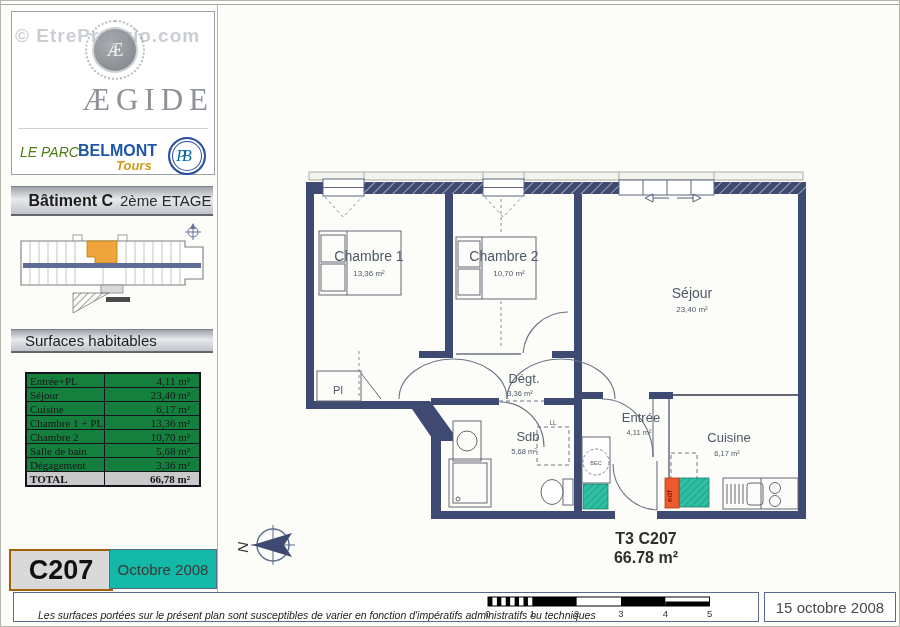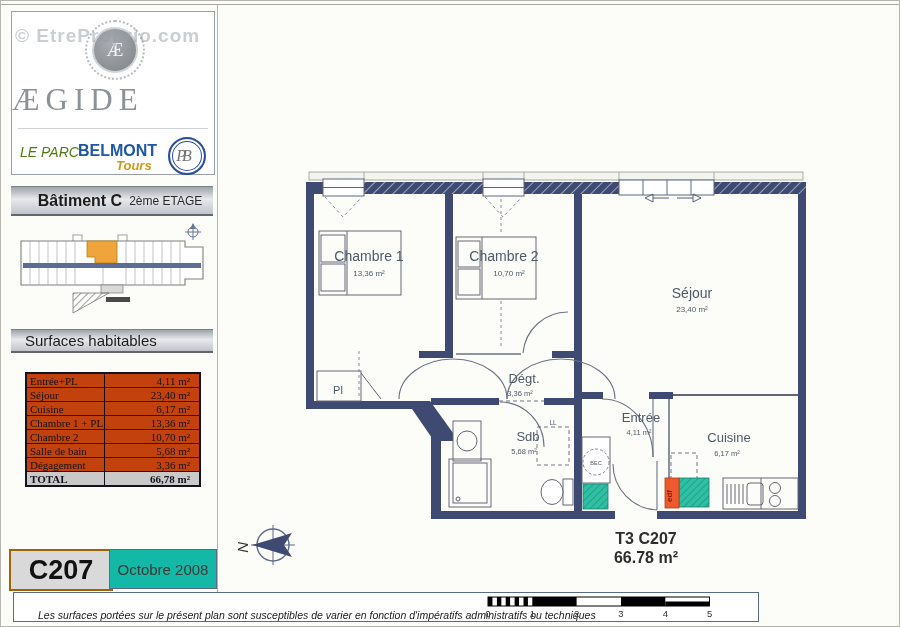--- a/index.html
+++ b/index.html
@@ -13,47 +13,47 @@
     color:rgba(150,158,168,.5);letter-spacing:1px;z-index:9;}
 
   .logo-box{position:absolute;left:10px;top:10px;width:202px;height:162px;background:#fff;
     border:1px solid #9aa0a8;}
   .medallion{position:absolute;left:73px;top:8px;width:56px;height:56px;border-radius:50%;
     border:2px dotted #b9bcc0;display:flex;align-items:center;justify-content:center;}
   .medallion-inner{width:42px;height:42px;border-radius:50%;
     background:radial-gradient(circle at 40% 35%, #a9adb2, #7e8287);
     border:2px solid #cfd2d5;display:flex;align-items:center;justify-content:center;}
   .medallion-inner span{color:#f2f2f2;font-family:"Liberation Serif",serif;font-size:19px;}
-  .brandword{position:absolute;left:0;top:70px;width:100%;text-align:left;
+  .brandword{position:absolute;left:0;top:70px;width:100%;text-align:right;
     font-family:"Liberation Serif",serif;font-size:31px;color:#8d9298;letter-spacing:6px;}
   .logo-divider{position:absolute;left:6px;top:116px;width:190px;height:1px;background:#cfd2d6;}
   .residence{position:absolute;left:0;top:124px;width:100%;height:36px;}
   .res-leparc{position:absolute;left:8px;top:8px;font-style:italic;font-size:14px;color:#4d7c0f;}
   .res-belmont{position:absolute;left:66px;top:6px;font-size:16px;font-weight:bold;color:#1d57a5;}
   .res-tours{position:absolute;left:104px;top:22px;font-size:13px;font-style:italic;
     font-weight:bold;color:#cf9a1d;}
   .pb-badge{position:absolute;right:8px;top:1px;width:34px;height:34px;border-radius:50%;
     border:2px solid #2a4fa0;box-shadow:inset 0 0 0 2px #fff, inset 0 0 0 3px #2a4fa0;
     display:flex;align-items:center;justify-content:center;}
   .pb-badge span{font-family:"Liberation Serif",serif;font-style:italic;font-size:16px;
-    color:#737373;letter-spacing:-4px;padding-right:10px;}
+    color:#0369a1;letter-spacing:-4px;padding-right:10px;}
 
   .bar{position:absolute;left:10px;width:202px;
     background:linear-gradient(to bottom,#9ea4ac,#e7e9eb 45%,#c0c4ca);
     border-top:1px solid #7c8087;border-bottom:2px solid #63676d;
     display:flex;align-items:center;box-sizing:border-box;padding-left:16px;}
   .bar-building{top:185px;height:30px;justify-content:center;gap:7px;}
   .bar-building .b1{font-size:16px;font-weight:bold;color:#1c1c1c;}
-  .bar-building .b2{font-size:12px;color:#2a2a2a;text-align:center;}
+  .bar-building .b2{font-size:15px;color:#2a2a2a;text-align:center;}
   .bar-surfaces{top:328px;height:24px;padding-left:14px;font-size:15px;color:#1c1c1c;}
 
   .minimap{position:absolute;left:12px;top:218px;width:198px;height:96px;}
 
   .stable{position:absolute;left:24px;top:371px;width:172px;border:2px solid #14141c;
-    font-family:"Liberation Serif",serif;font-size:11px;color:#14141c;background:#c2410c;}
+    font-family:"Liberation Serif",serif;font-size:11px;color:#14141c;background:#15803d;}
   .trow{display:flex;height:13px;border-top:1.5px solid #14141c;align-items:center;}
   .trow:first-child{border-top:none;}
   .tlabel{width:74px;padding-left:3px;border-right:1.5px solid #14141c;height:100%;
     display:flex;align-items:center;}
   .tval{flex:1;text-align:right;padding-right:9px;}
   .trow.total{background:#c9c9c9;font-weight:bold;}
 
   .unit-row{position:absolute;left:8px;top:548px;height:38px;}
   .unit-code{position:absolute;left:0;top:0;width:100px;height:38px;background:#d9d9d9;
     border:2px solid #a16207;display:flex;align-items:center;justify-content:center;
@@ -388,13 +388,16 @@
         <text x="3" y="24">0</text>
         <text x="47.3" y="24">1</text>
         <text x="91.7" y="24">2</text>
         <text x="136" y="24">3</text>
         <text x="180.3" y="24">4</text>
         <text x="224.6" y="24">5</text>
       </g>
     </svg>
   </div>
 
+  <div class="datebox">
+    <span>15 octobre 2008</span>
+  </div>
 </div>
 
 </body></html>

